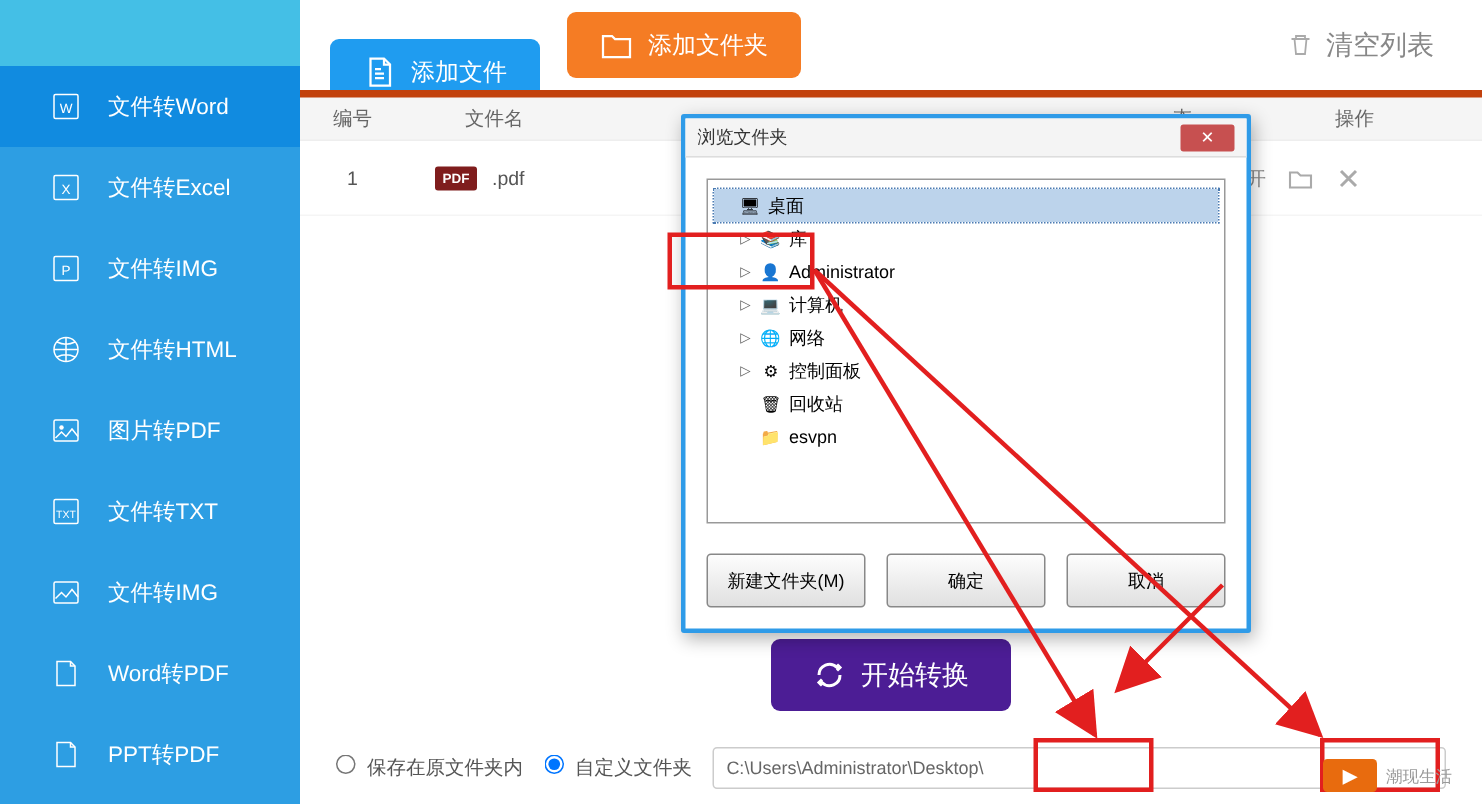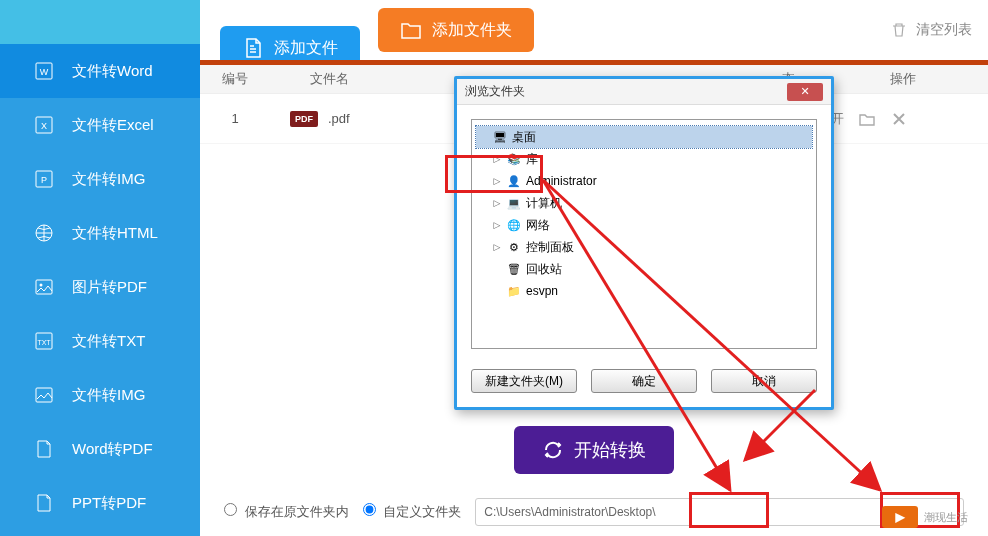--- a/index.html
+++ b/index.html
@@ -16,21 +16,21 @@
 
 .main { flex: 1; background: #fff; display: flex; flex-direction: column; position: relative; }
 .toolbar { height: 60px; display: flex; align-items: center; gap: 18px; padding-left: 20px; }
 .btn { height: 44px; border-radius: 6px; border: none; color: #fff; font-size: 16px; display: inline-flex; align-items: center; padding: 0 22px; cursor: pointer; gap: 10px; }
 .btn-blue { background: #1f9cf0; margin-top: 36px; }
 .btn-orange { background: #f57c24; }
 .btn-green { background: #4c1d95; height: 48px; font-size: 18px; padding: 0 28px; border-radius: 6px; }
 .btn .icon { width: 22px; height: 22px; display: inline-flex; }
 .btn .icon svg { stroke: #fff; fill: none; stroke-width: 1.5; }
 
-.clear-list { margin-left: auto; margin-right: 16px; display: flex; align-items: center; gap: 8px; color: #888; font-size: 14px; cursor: pointer; }
+.clear-list { margin-left: auto; margin-right: 32px; display: flex; align-items: center; gap: 8px; color: #888; font-size: 18px; cursor: pointer; }
 .clear-list svg { stroke: #aaa; fill: none; }
 
 .table-head { height: 34px; background: #f5f5f5; border-top: 5px solid #c2410c; border-bottom: 1px solid #eee; display: flex; align-items: center; font-size: 13px; color: #666; }
 .col-num { width: 70px; text-align: center; }
 .col-name { flex: 1; padding-left: 40px; }
 .col-status { width: 60px; text-align: center; }
 .col-ops { width: 170px; text-align: center; }
 
 .table-row { height: 50px; display: flex; align-items: center; font-size: 13px; color: #555; border-bottom: 1px solid #f5f5f5; }
 .table-row .col-num { width: 70px; text-align: center; }
@@ -51,21 +51,21 @@
 .dialog { position: absolute; left: 454px; top: 76px; width: 380px; background: #fff; border: 3px solid #2f9be8; border-radius: 2px; box-shadow: 2px 4px 12px rgba(0,0,0,0.3); }
 .dialog-title { height: 26px; background: #f4f4f4; display: flex; align-items: center; padding: 0 8px; font-size: 12px; color: #333; border-bottom: 1px solid #ddd; }
 .dialog-close { margin-left: auto; width: 36px; height: 18px; background: #c75050; border-radius: 2px; display: flex; align-items: center; justify-content: center; color: #fff; font-size: 11px; cursor: pointer; }
 .dialog-body { padding: 14px 14px 10px; }
 .tree-box { border: 1px solid #999; height: 230px; overflow: auto; padding: 6px 4px; font-size: 12px; background: #fff; }
 .tree-item { display: flex; align-items: center; height: 22px; gap: 4px; cursor: pointer; }
 .tree-item .expand { width: 10px; font-size: 9px; color: #666; text-align: center; }
 .tree-item .t-icon { width: 16px; height: 16px; display: inline-flex; align-items: center; justify-content: center; font-size: 11px; }
 .tree-item.selected { background: #bcd3eb; outline: 1px dotted #4a7ab1; }
 .dialog-buttons { display: flex; gap: 14px; padding: 10px 14px 14px; }
-.dlg-btn { flex: 1; height: 24px; font-size: 12px; border: 1px solid #888; background: linear-gradient(#fdfdfd, #e0e0e0); border-radius: 3px; cursor: pointer; }
+.dlg-btn { flex: 1; height: 36px; font-size: 12px; border: 1px solid #888; background: linear-gradient(#fdfdfd, #e0e0e0); border-radius: 3px; cursor: pointer; }
 
 .red-box { position: absolute; border: 3px solid #e21f1f; pointer-events: none; }
 .red-box.b1 { left: 445px; top: 155px; width: 98px; height: 38px; }
 .red-box.b2 { left: 689px; top: 492px; width: 80px; height: 36px; }
 .red-box.b3 { left: 880px; top: 492px; width: 80px; height: 36px; }
 
 .arrow { position: absolute; pointer-events: none; }
 
 .watermark { position: absolute; right: 20px; bottom: 8px; display: flex; align-items: center; gap: 6px; }
 .wm-logo { width: 36px; height: 22px; background: #e86b0e; border-radius: 3px; display: flex; align-items: center; justify-content: center; color: #fff; font-weight: bold; font-size: 12px; }

